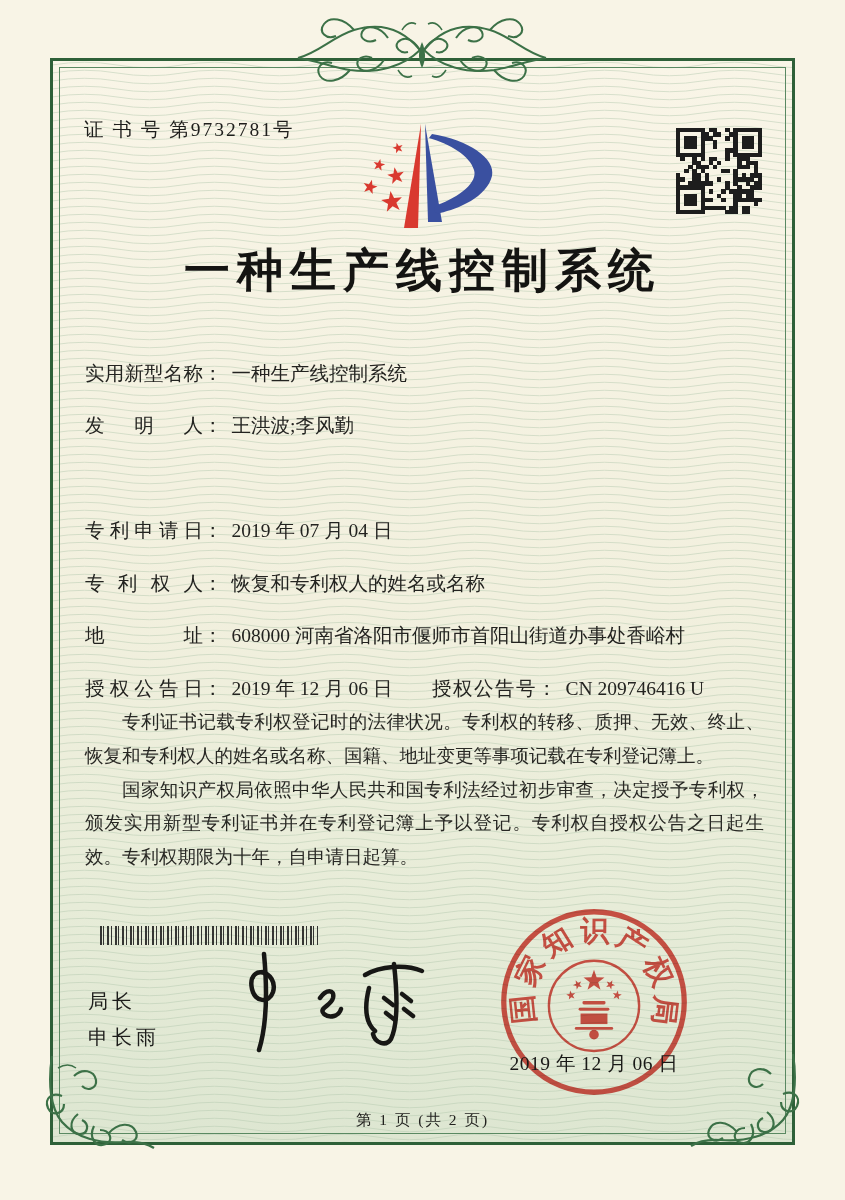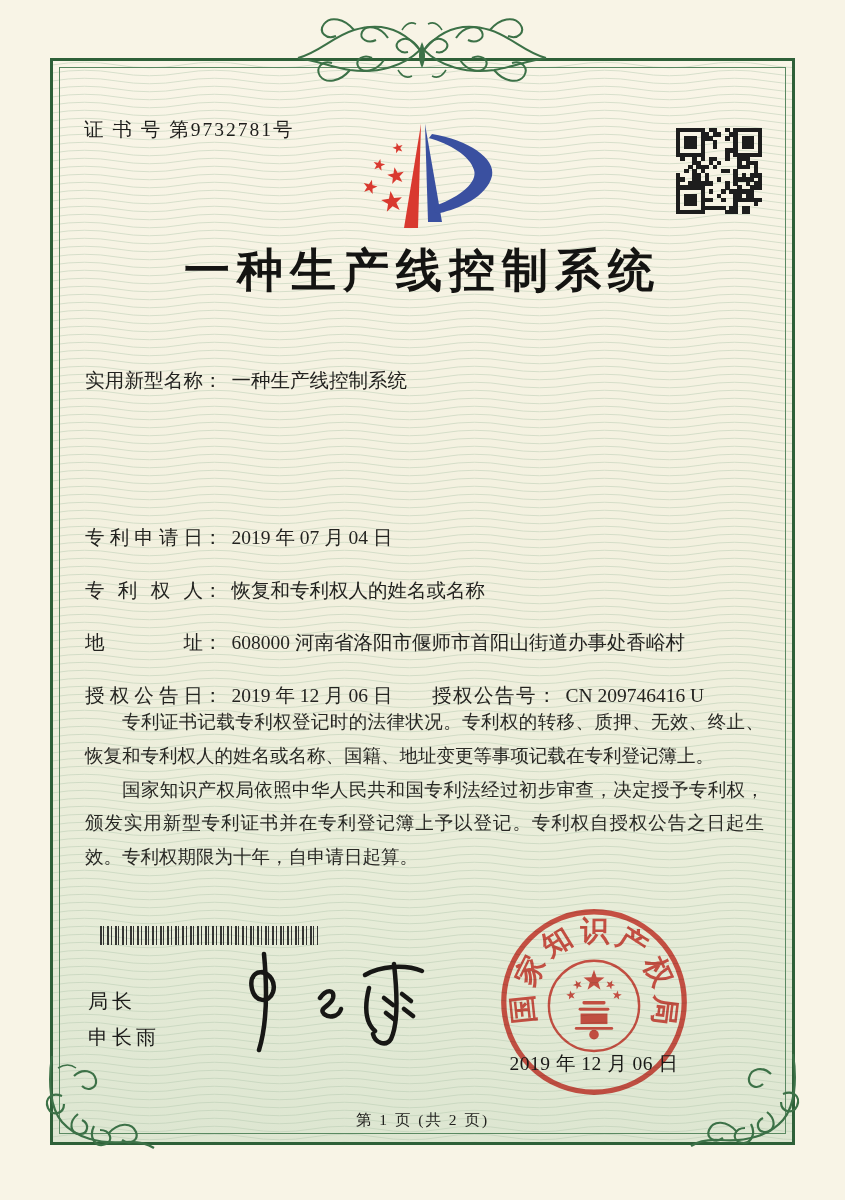--- a/index.html
+++ b/index.html
@@ -7,21 +7,21 @@
         font-family:"Liberation Serif","DejaVu Serif",serif;color:#232320;}
   .abs{position:absolute;}
   
   .frame-outer{position:absolute;left:50px;top:58px;width:739px;height:1081px;border:3px solid #2e6038;}
   .frame-inner{position:absolute;left:59px;top:67px;width:725px;height:1065px;border:1px solid #5a8962;}
   
   .cert-no{position:absolute;left:84px;top:116px;font-size:19.5px;letter-spacing:2px;color:#1e1e1c;white-space:nowrap;}
   .title{position:absolute;left:0;right:0;top:240px;text-align:center;font-size:46px;font-weight:bold;
          letter-spacing:7px;color:#141412;}
   
-  .row{position:absolute;left:85px;font-size:19.5px;white-space:nowrap;color:#232320;margin-top:7px;}
+  .row{position:absolute;left:85px;font-size:19.5px;white-space:nowrap;color:#232320;}
   .lbl{display:inline-block;width:118px;text-align:justify;text-align-last:justify;vertical-align:bottom;}
   .colon{display:inline-block;}
   .val{margin-left:9px;}
   .g2{position:absolute;left:347px;top:0;white-space:nowrap;}
   .lbl2{letter-spacing:1.5px;}
   
   .paras{position:absolute;left:85px;top:706px;width:679px;}
   .paras p{margin:0;font-size:18.5px;line-height:33.8px;text-indent:2em;text-align:justify;color:#282824;}
   
   .barcode{position:absolute;left:100px;top:926px;width:218px;height:19px;opacity:.88;
@@ -345,20 +345,23 @@
       <div style="position: absolute; background: rgb(29, 29, 29); left: 57.3333px; top: 81.9048px; width: 4.49524px; height: 4.49524px;"></div>
       <div style="position: absolute; background: rgb(29, 29, 29); left: 65.5238px; top: 81.9048px; width: 4.49524px; height: 4.49524px;"></div>
       <div style="position: absolute; background: rgb(29, 29, 29); left: 69.619px; top: 81.9048px; width: 4.49524px; height: 4.49524px;"></div>
     </div>
 
   <div class="title">一种生产线控制系统</div>
 
   <div class="row" style="top:360px;">
     <span class="lbl">实用新型名称</span><span class="colon">：</span><span class="val">一种生产线控制系统</span>
   </div>
+  <div class="row" style="top:412px;">
+    <span class="lbl">发明人</span><span class="colon">：</span><span class="val">王洪波;李风勤</span>
+  </div>
   <div class="row" style="top:517px;">
     <span class="lbl">专利申请日</span><span class="colon">：</span><span class="val">2019 年 07 月 04 日</span>
   </div>
   <div class="row" style="top:570px;">
     <span class="lbl">专利权人</span><span class="colon">：</span><span class="val">恢复和专利权人的姓名或名称</span>
   </div>
   <div class="row" style="top:622px;">
     <span class="lbl">地址</span><span class="colon">：</span><span class="val">608000 河南省洛阳市偃师市首阳山街道办事处香峪村</span>
   </div>
   <div class="row" style="top:675px;">

